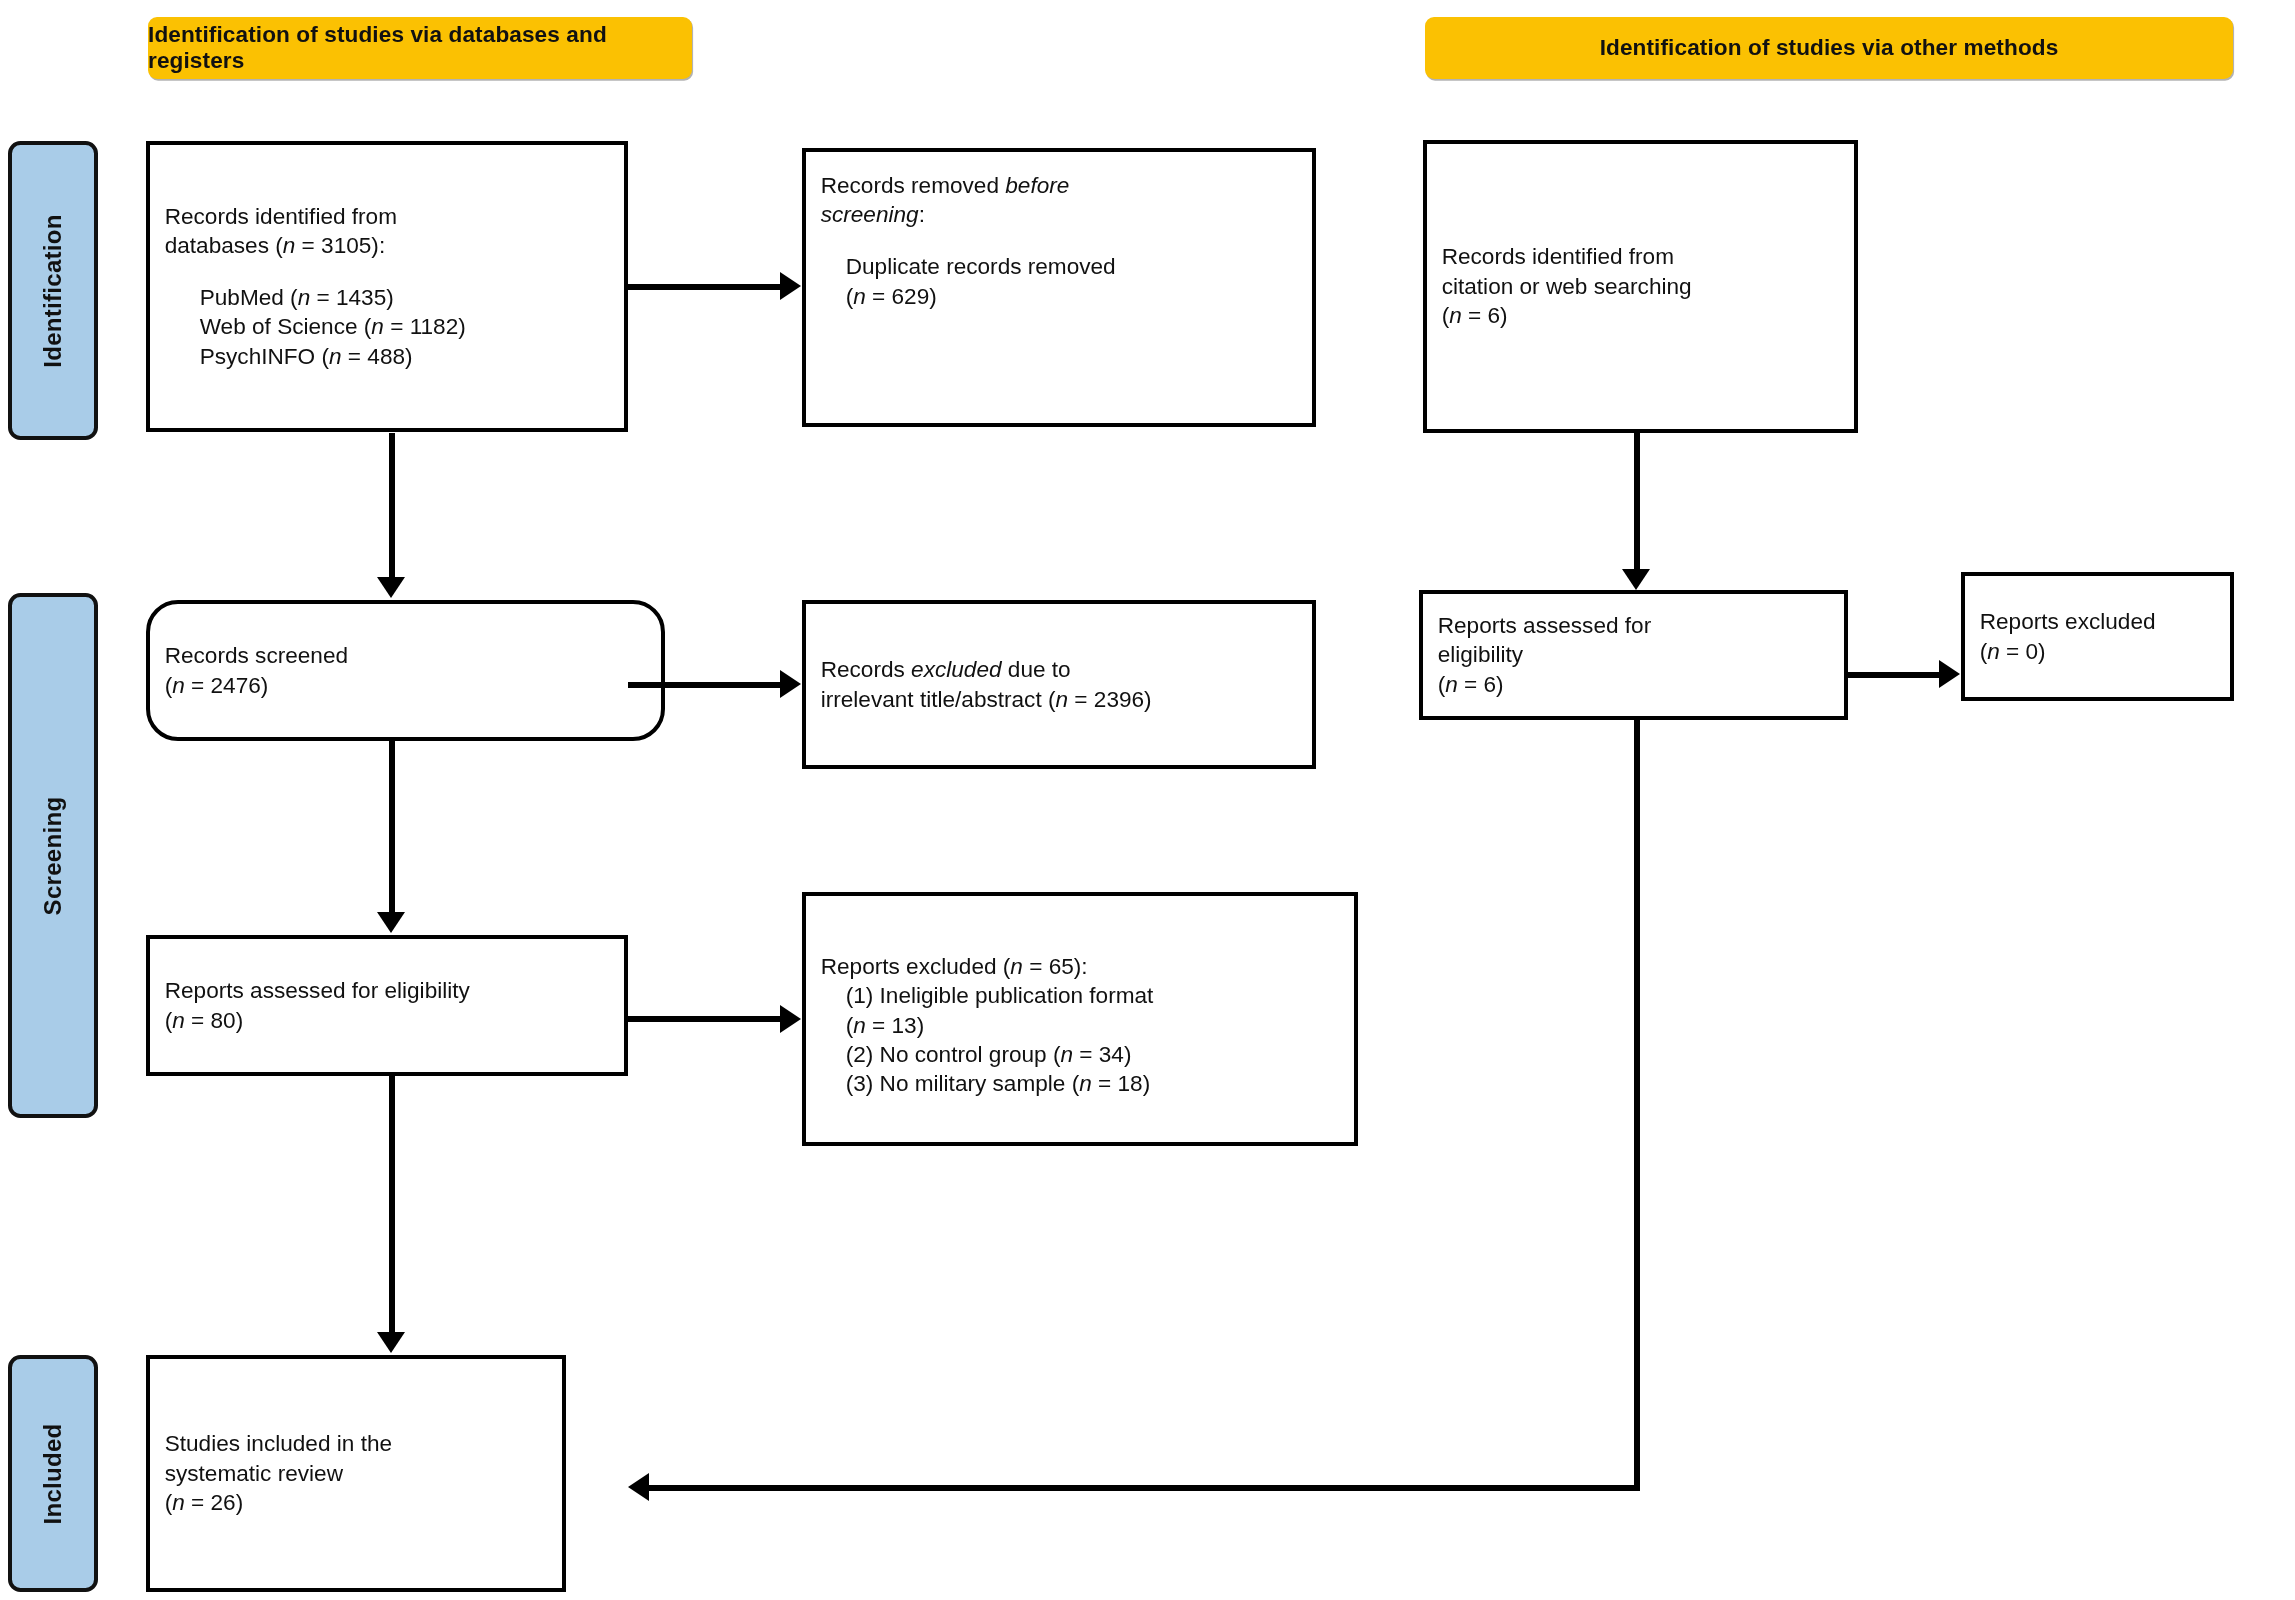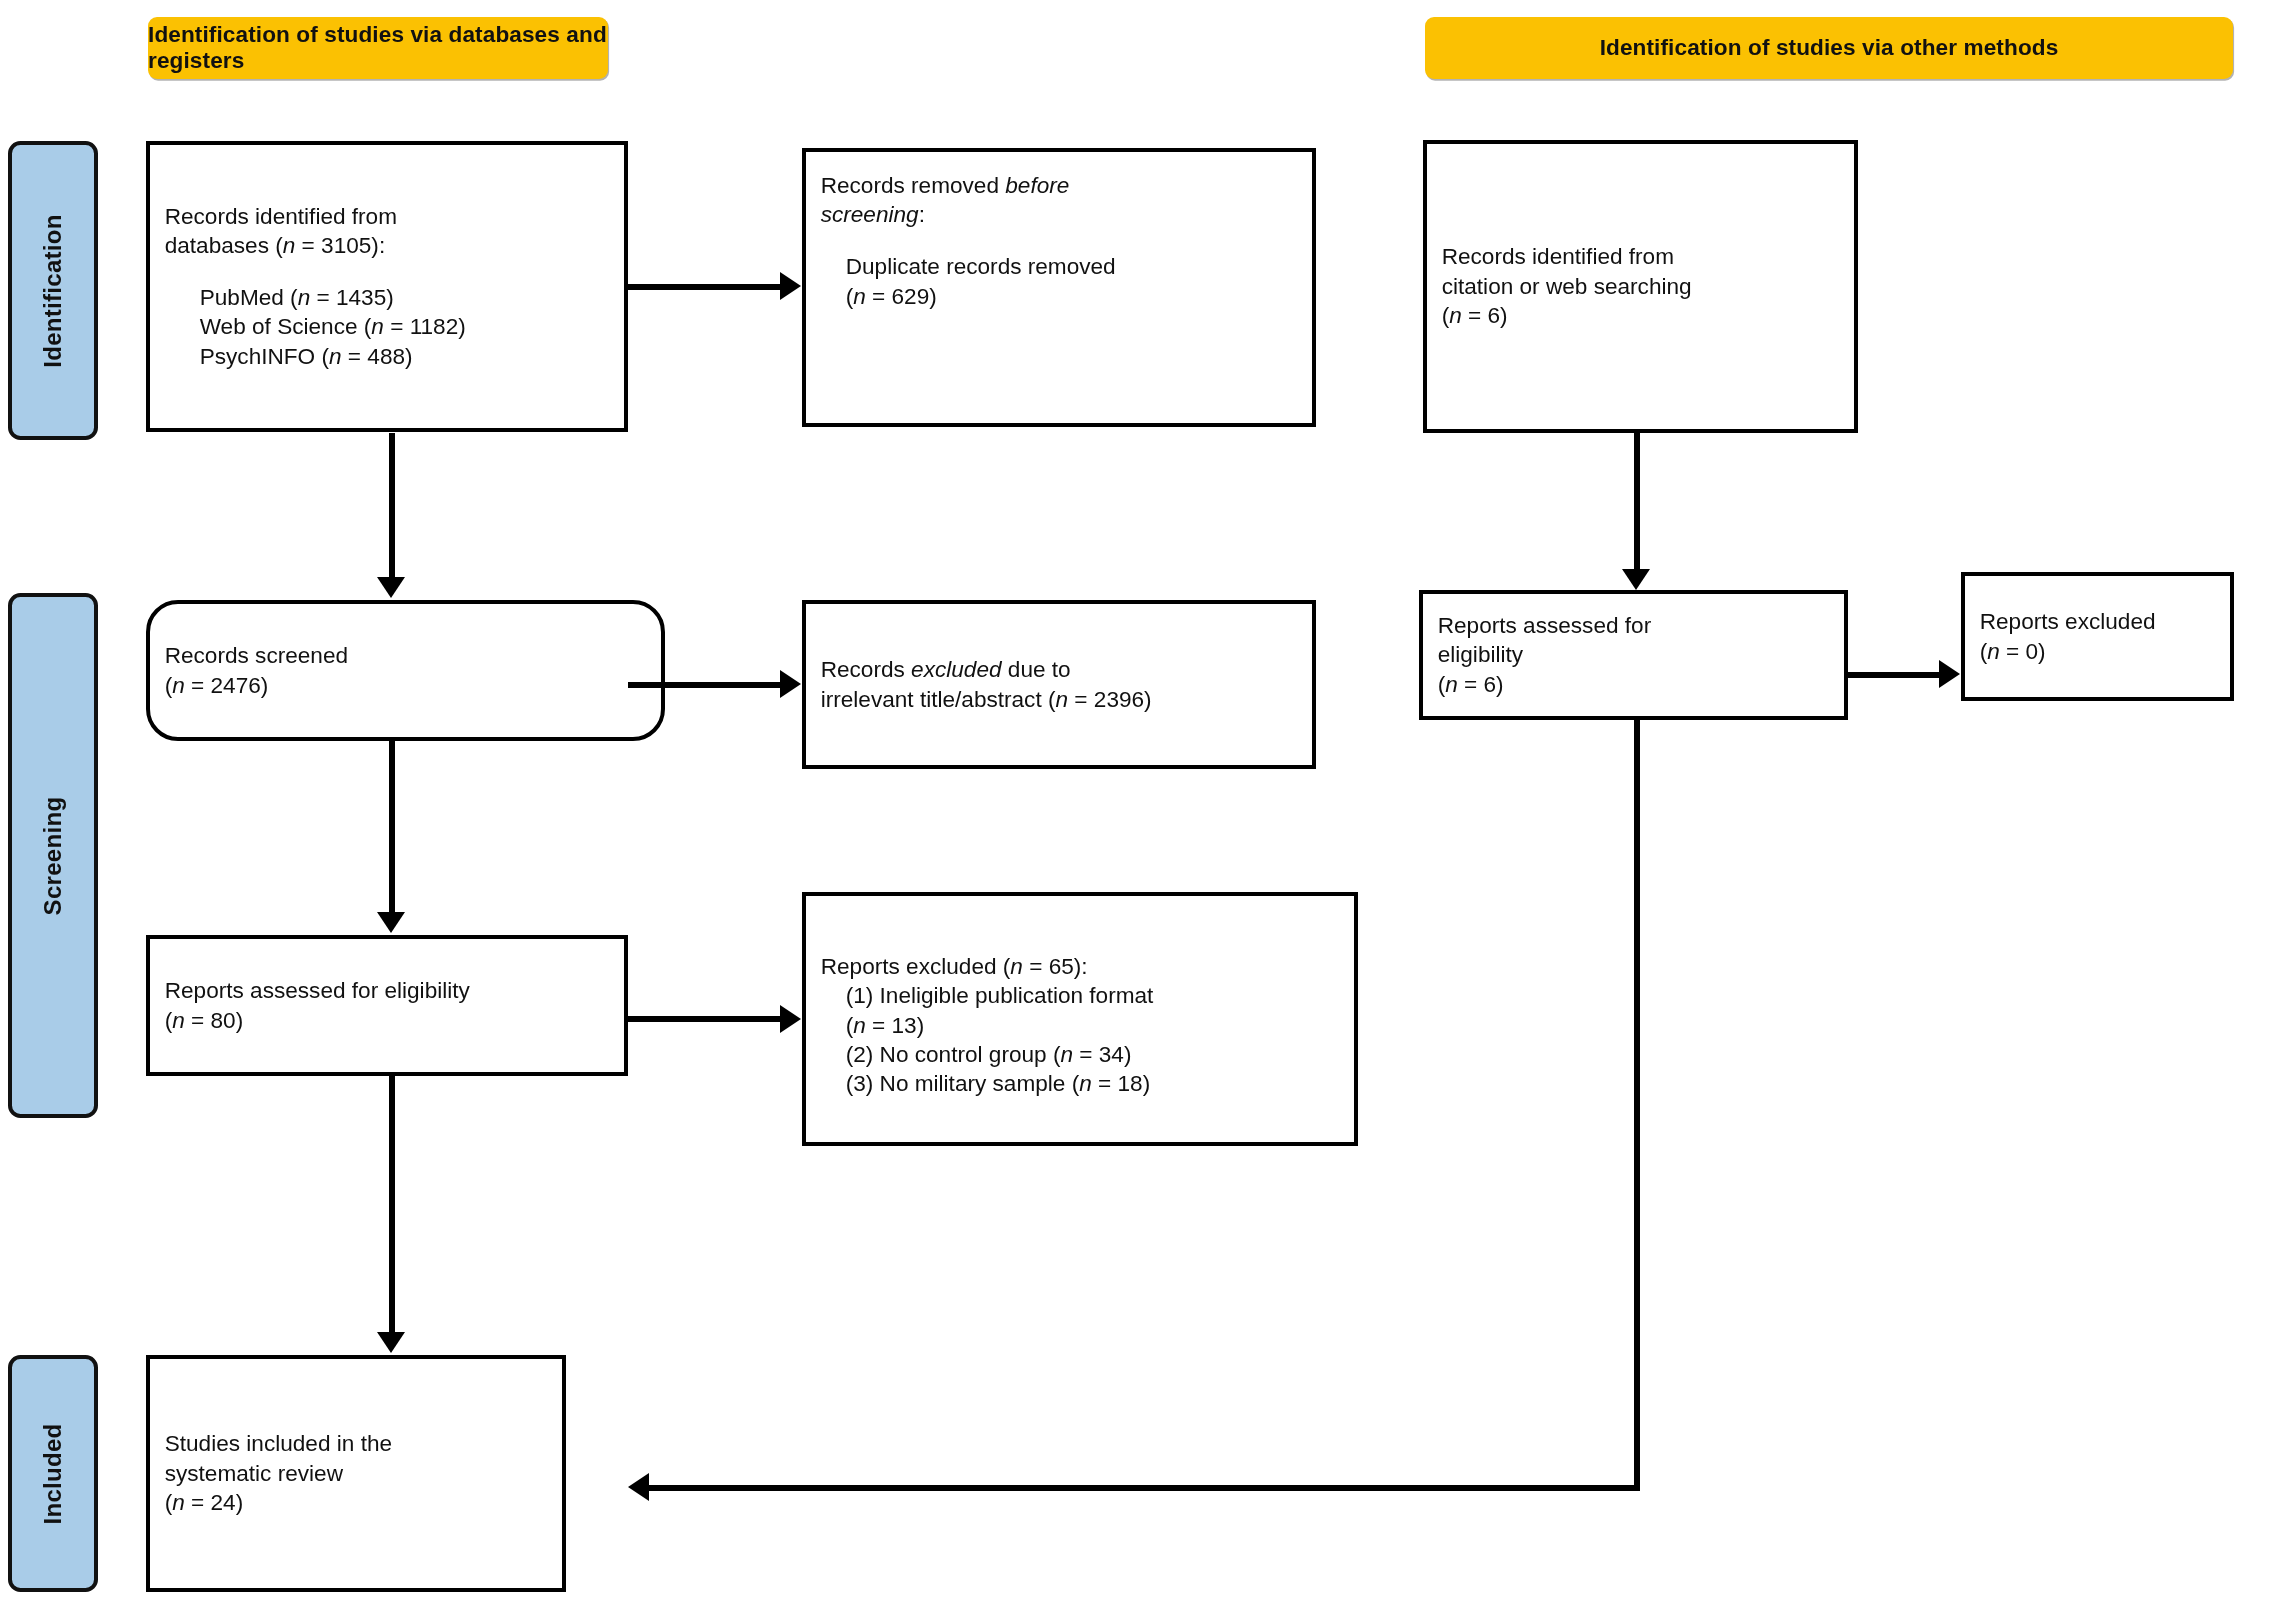--- a/index.html
+++ b/index.html
@@ -95,21 +95,21 @@
     border-left: 14.7px solid transparent;
     border-right: 14.7px solid transparent;
     border-top: 21.5px solid #000000;
   }
 </style>
 </head>
 <body>
 
 <div id="stage">
 
-  <div class="banner" style="left:148px; top:17px; width:460px; height:62px;">
+  <div class="banner" style="left:148px; top:17px; width:544px; height:62px;">
     <span>Identification of studies via databases and registers</span>
   </div>
   <div class="banner" style="left:1425px; top:17px; width:808px; height:62px;">
     <span>Identification of studies via other methods</span>
   </div>
 
   <div class="stagebar" style="left:8px; top:141px; width:90px; height:299px;">
     <span>Identification</span>
   </div>
   <div class="stagebar" style="left:8px; top:593px; width:90px; height:525px;">
@@ -172,21 +172,21 @@
     <div class="ln"><span>Reports excluded (</span><i>n</i><span> = 65):</span></div>
     <div class="ln indent2"><span>(1) Ineligible publication format</span></div>
     <div class="ln indent2"><span>(</span><i>n</i><span> = 13)</span></div>
     <div class="ln indent2"><span>(2) No control group (</span><i>n</i><span> = 34)</span></div>
     <div class="ln indent2"><span>(3) No military sample (</span><i>n</i><span> = 18)</span></div>
   </div>
 
   <div class="node" style="left:146px; top:1355px; width:420px; height:237px;">
     <div class="ln">Studies included in the</div>
     <div class="ln">systematic review</div>
-    <div class="ln"><span>(</span><i>n</i><span> = 24)</span></div>
+    <div class="ln"><span>(</span><i>n</i><span> = 26)</span></div>
   </div>
 
   <div class="hline" style="left:628px; top:284px; width:154px; height:6.2px;"></div>
   <div class="arrow-r" style="left:780px; top:272px;"></div>
 
   <div class="vline" style="left:389px; top:433px; width:6.2px; height:146px;"></div>
   <div class="arrow-d" style="left:377px; top:577px;"></div>
 
   <div class="vline" style="left:1634px; top:433px; width:6.2px; height:137px;"></div>
   <div class="arrow-d" style="left:1622px; top:569px;"></div>

